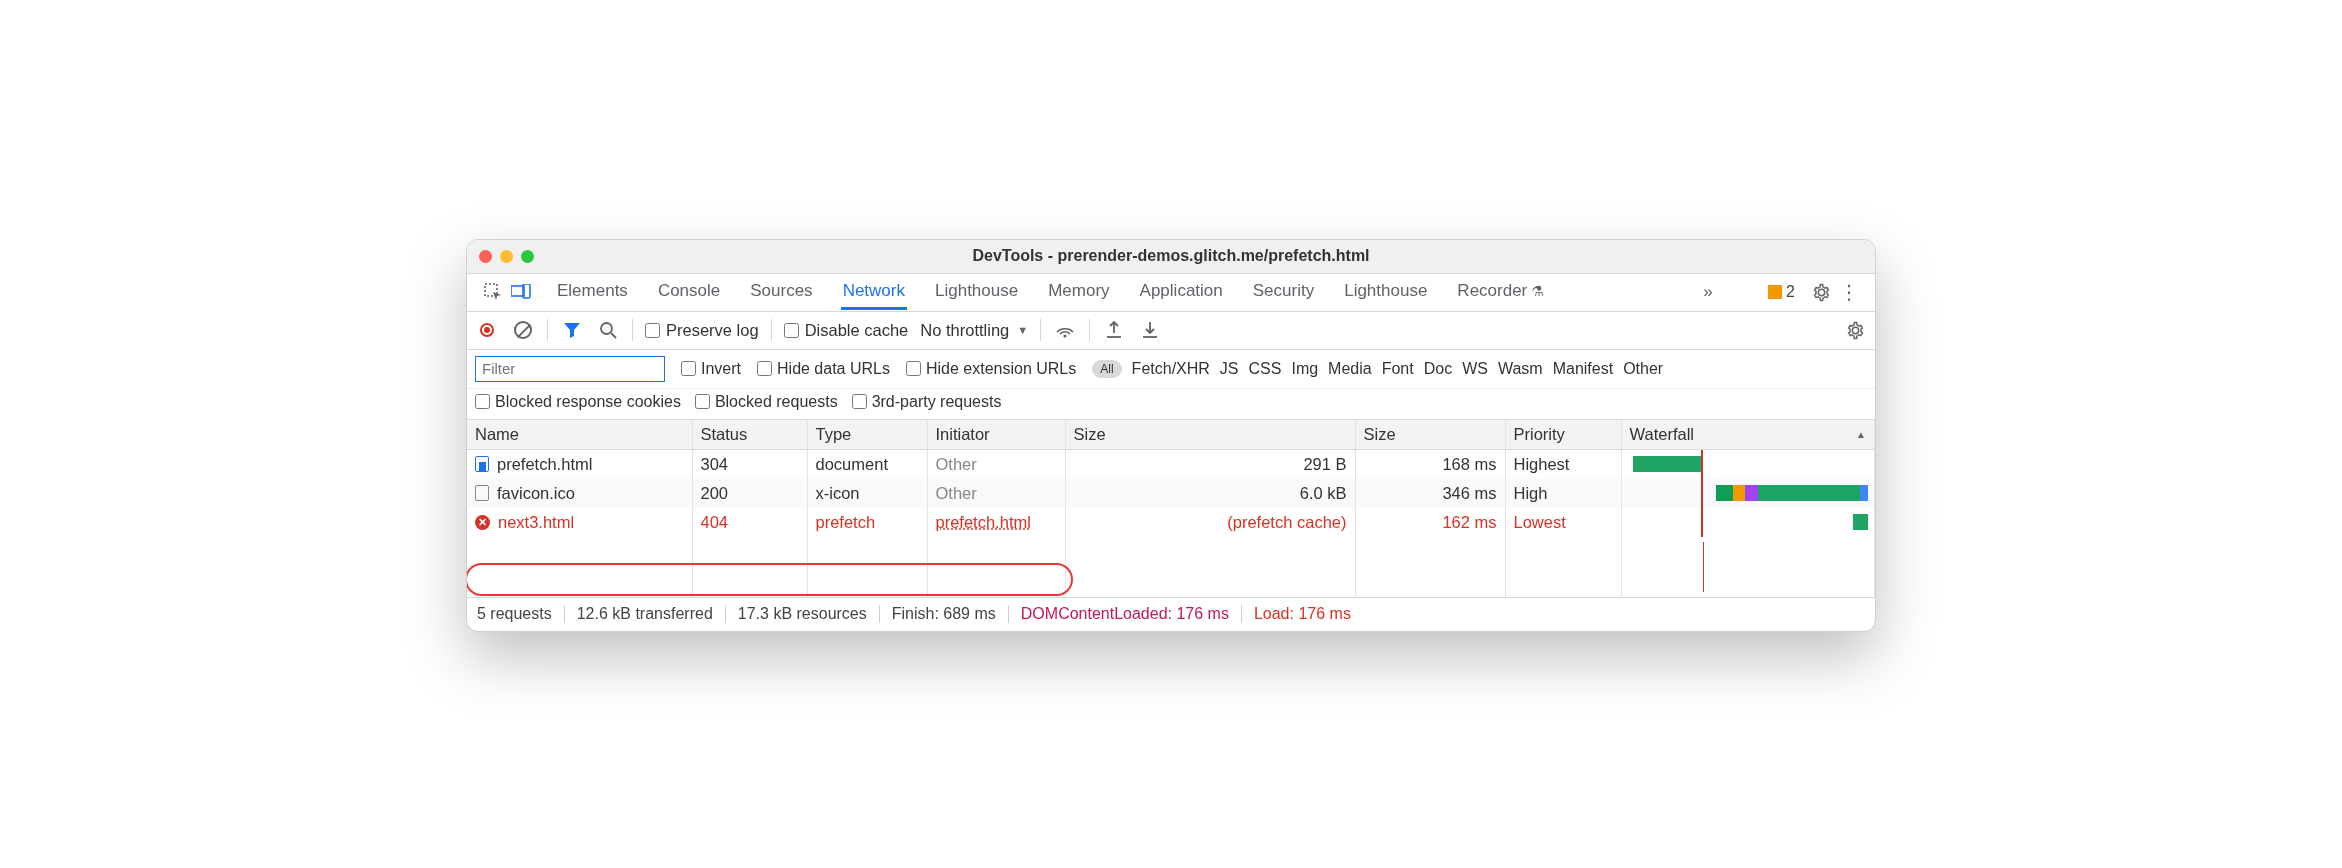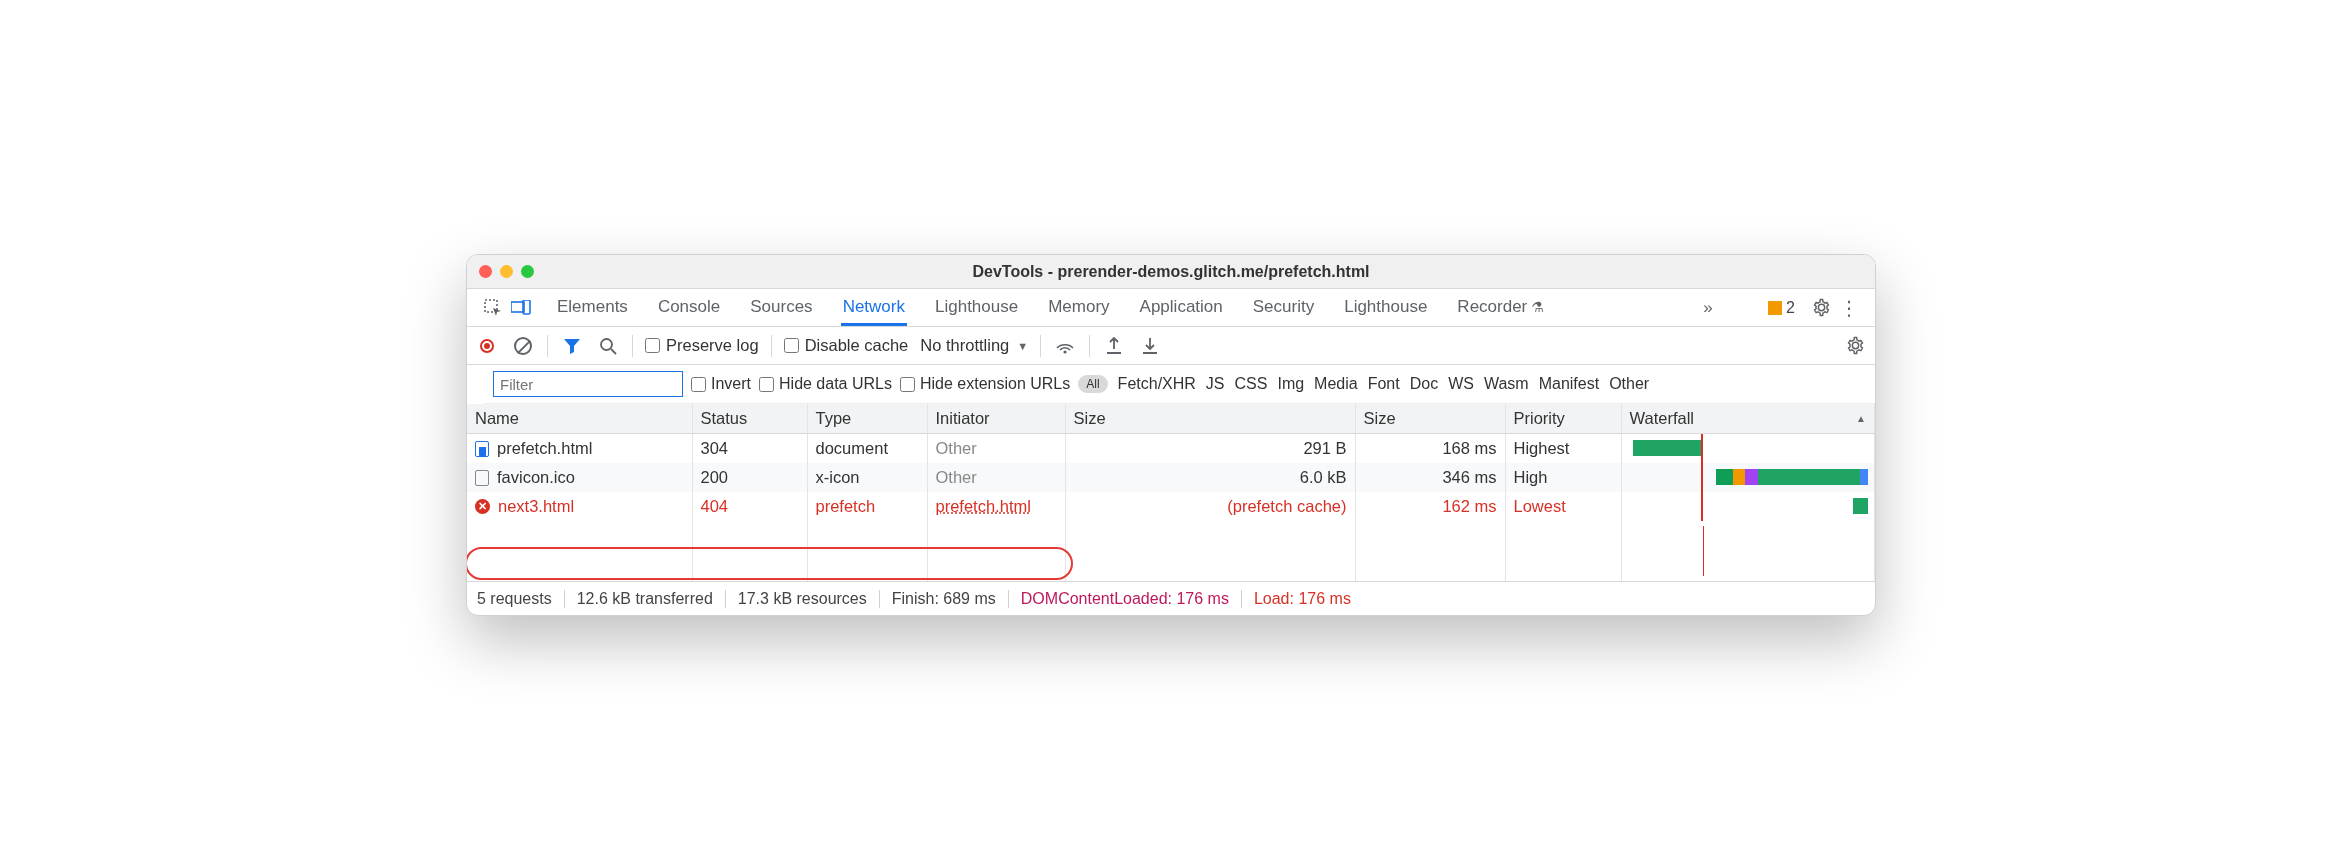--- a/index.html
+++ b/index.html
@@ -52,21 +52,21 @@
   .record-circle{width:14px;height:14px;border:2px solid #d93025;border-radius:50%;position:relative;}
   .record-circle::after{content:"";position:absolute;inset:2px;border-radius:50%;background:#d93025;}
   .ban-icon{width:18px;height:18px;border:2px solid #5f6368;border-radius:50%;position:relative;}
   .ban-icon::after{content:"";position:absolute;width:2px;height:18px;background:#5f6368;left:7px;top:-1px;transform:rotate(45deg);}
   .funnel{color:#1a73e8;}
   .checkbox-label{display:flex;align-items:center;gap:6px;font-size:16.5px;color:#333;}
   .checkbox-label input{width:15px;height:15px;}
   .select{display:flex;align-items:center;gap:8px;font-size:16.5px;cursor:pointer;}
   .select .chev{font-size:11px;color:#666;}
   
-  .filter-row{display:flex;align-items:center;flex-wrap:wrap;gap:8px;padding:6px 8px;border-bottom:1px solid #eee;margin-left:18px;}
+  .filter-row{display:flex;align-items:center;flex-wrap:wrap;gap:16px;padding:6px 8px;border-bottom:1px solid #eee;}
   .filter-input{width:190px;height:26px;border:1.5px solid #1a73e8;padding:2px 6px;font-size:15px;outline:none;}
   .flt-chk{display:flex;align-items:center;gap:5px;font-size:16px;}
   .flt-chk input{width:15px;height:15px;}
   .type-pill{padding:2px 8px;border-radius:10px;font-size:12px;cursor:pointer;}
   .type-pill.active{background:#d9d9d9;}
   .type-txt{font-size:16px;cursor:pointer;}
   .filter-row2{display:flex;align-items:center;gap:14px;padding:4px 8px 8px;border-bottom:1px solid #d8d8d8;}
   
   table{width:100%;border-collapse:collapse;table-layout:fixed;}
   th,td{border-right:1px solid #e4e4e4;padding:5px 8px;font-size:16.5px;text-align:left;height:28px;white-space:nowrap;overflow:hidden;text-overflow:ellipsis;}
@@ -237,20 +237,34 @@
         <span class="type-txt">CSS</span>
         <span class="type-txt">Img</span>
         <span class="type-txt">Media</span>
         <span class="type-txt">Font</span>
         <span class="type-txt">Doc</span>
         <span class="type-txt">WS</span>
         <span class="type-txt">Wasm</span>
         <span class="type-txt">Manifest</span>
         <span class="type-txt">Other</span>
       </div>
+  </div>
+  <div class="filter-row2">
+    <label class="flt-chk">
+        <input type="checkbox" style="">
+        <span>Blocked response cookies</span>
+      </label>
+    <label class="flt-chk">
+        <input type="checkbox" style="">
+        <span>Blocked requests</span>
+      </label>
+    <label class="flt-chk">
+        <input type="checkbox" style="">
+        <span>3rd-party requests</span>
+      </label>
   </div>
 
   <div class="tbody-wrap">
   <table>
     <colgroup>
       <col style="width:225px">
           <col style="width:115px">
           <col style="width:120px">
           <col style="width:138px">
       <col style="width:290px">

